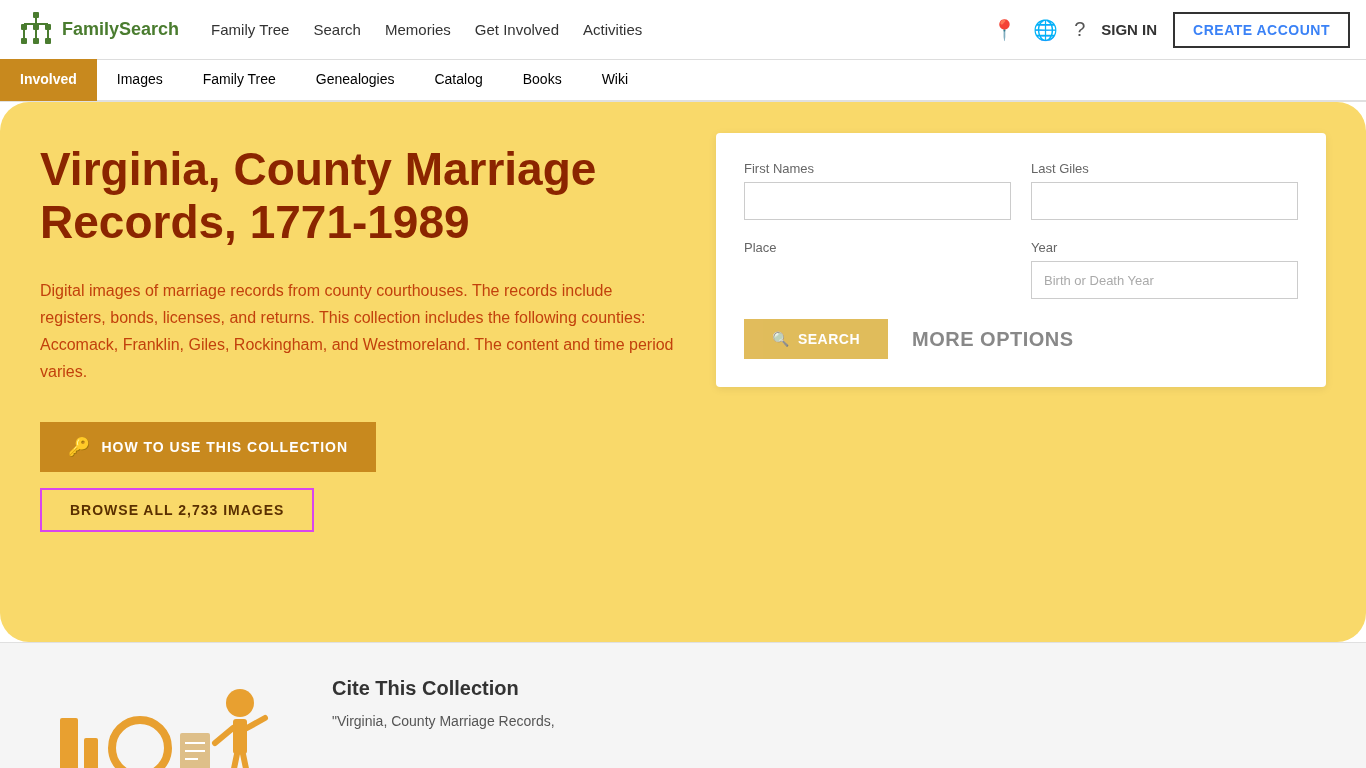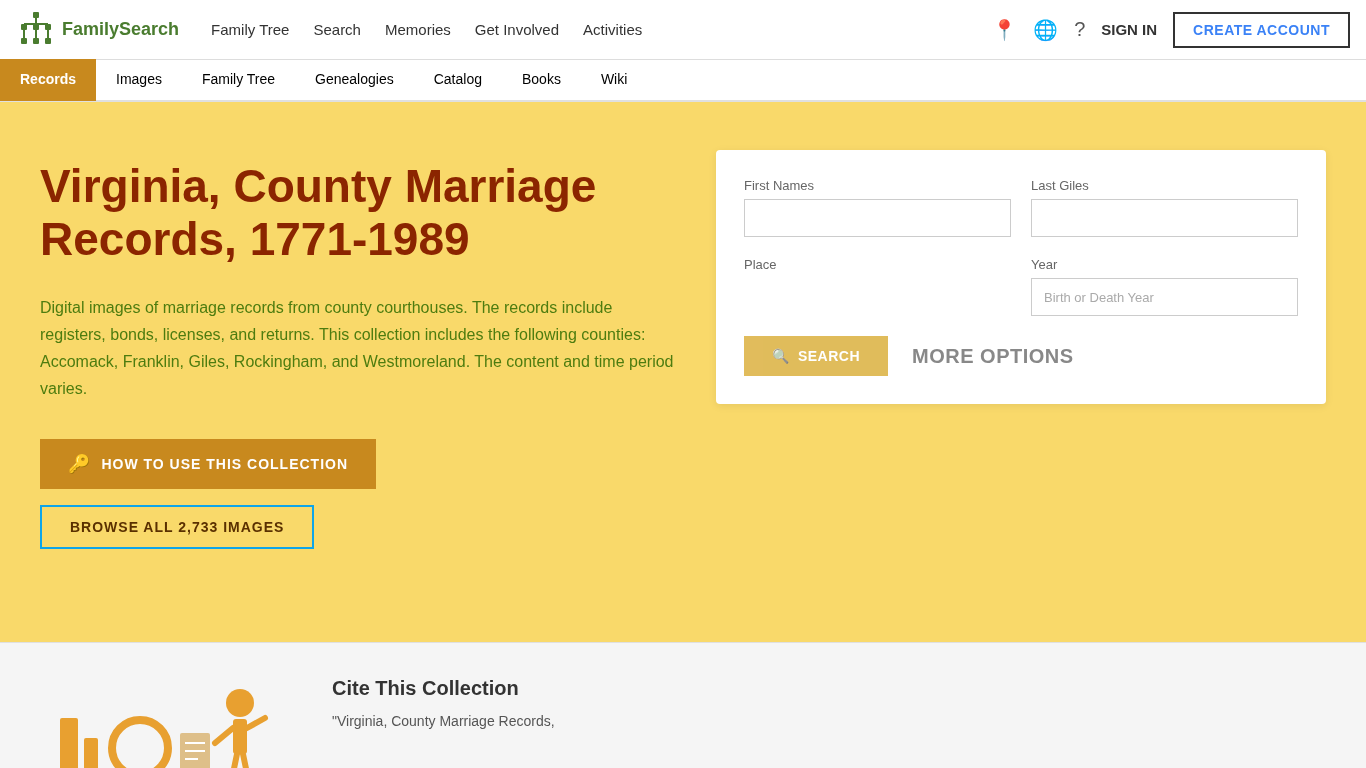--- a/index.html
+++ b/index.html
@@ -98,41 +98,42 @@
     .sub-nav-item.active {
       background: #c8891e;
       color: #fff;
       font-weight: 600;
       border-bottom: 3px solid #c8891e;
     }
 
     
     .hero {
       background: #f9d96a;
-      padding: 48px 40px 60px 40px;
+      padding: 31px 40px 60px 40px;
       display: flex;
       gap: 40px;
       align-items: flex-start;
       min-height: 540px;
+      border-radius: 29px;
     }
     .hero-left {
       flex: 1;
       max-width: 640px;
       padding-top: 10px;
     }
     .hero-title {
       font-size: 46px;
       font-weight: 700;
       color: #8b2500;
       line-height: 1.15;
       margin-bottom: 28px;
     }
     .hero-description {
       font-size: 16px;
-      color: #4d7c0f;
+      color: #c2410c;
       line-height: 1.7;
       margin-bottom: 36px;
     }
     .hero-buttons {
       display: flex;
       flex-direction: column;
       gap: 16px;
       align-items: flex-start;
     }
     .btn-how-to {
@@ -144,21 +145,21 @@
       font-weight: 700;
       letter-spacing: 1px;
       cursor: pointer;
       display: flex;
       align-items: center;
       gap: 10px;
     }
     .btn-browse {
       background: transparent;
       color: #5a3000;
-      border: 2px solid #0ea5e9;
+      border: 2px solid #d946ef;
       padding: 12px 28px;
       font-size: 14px;
       font-weight: 700;
       letter-spacing: 1px;
       cursor: pointer;
     }
 
     
     .search-card {
       background: #fff;
@@ -289,21 +290,21 @@
   <div class="nav-right">
     <span class="nav-icon" title="Location">📍</span>
     <span class="nav-icon" title="Language">🌐</span>
     <span class="nav-icon" title="Help">?</span>
     <a class="sign-in-link">SIGN IN</a>
     <button class="create-account-btn">CREATE ACCOUNT</button>
   </div>
 </nav>
 
 <nav class="sub-nav">
-  <a class="sub-nav-item active">Records</a>
+  <a class="sub-nav-item active">Involved</a>
   <a class="sub-nav-item">Images</a>
   <a class="sub-nav-item">Family Tree</a>
   <a class="sub-nav-item">Genealogies</a>
   <a class="sub-nav-item">Catalog</a>
   <a class="sub-nav-item">Books</a>
   <a class="sub-nav-item">Wiki</a>
 </nav>
 
 <section class="hero">
   <div class="hero-left">

